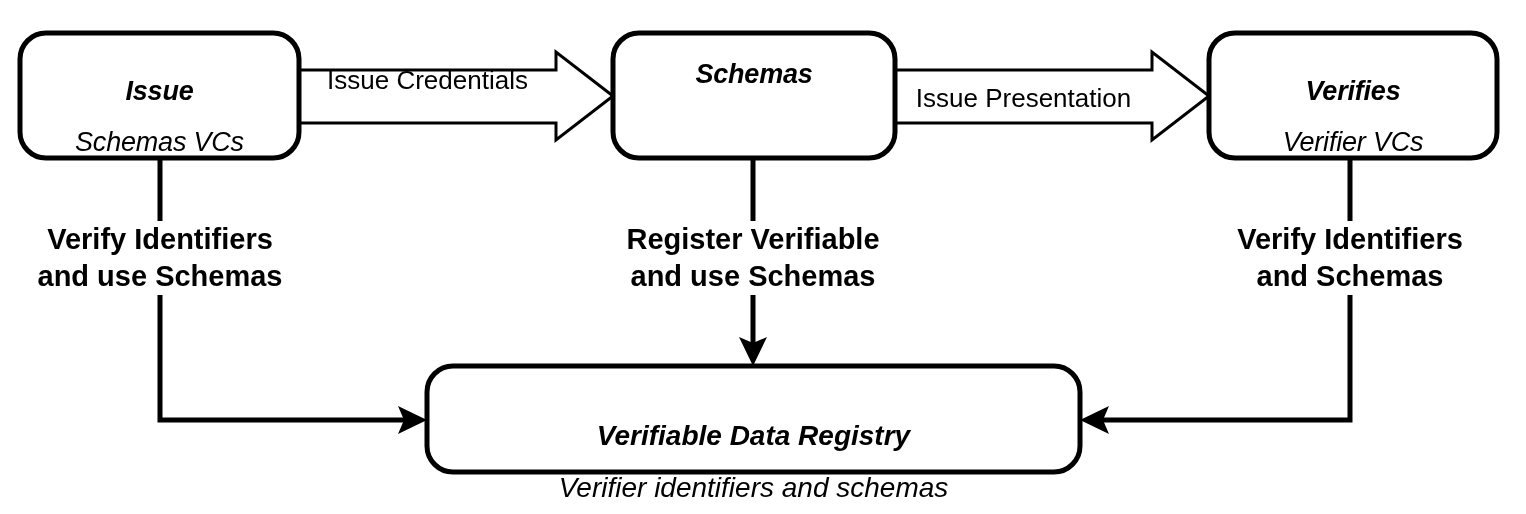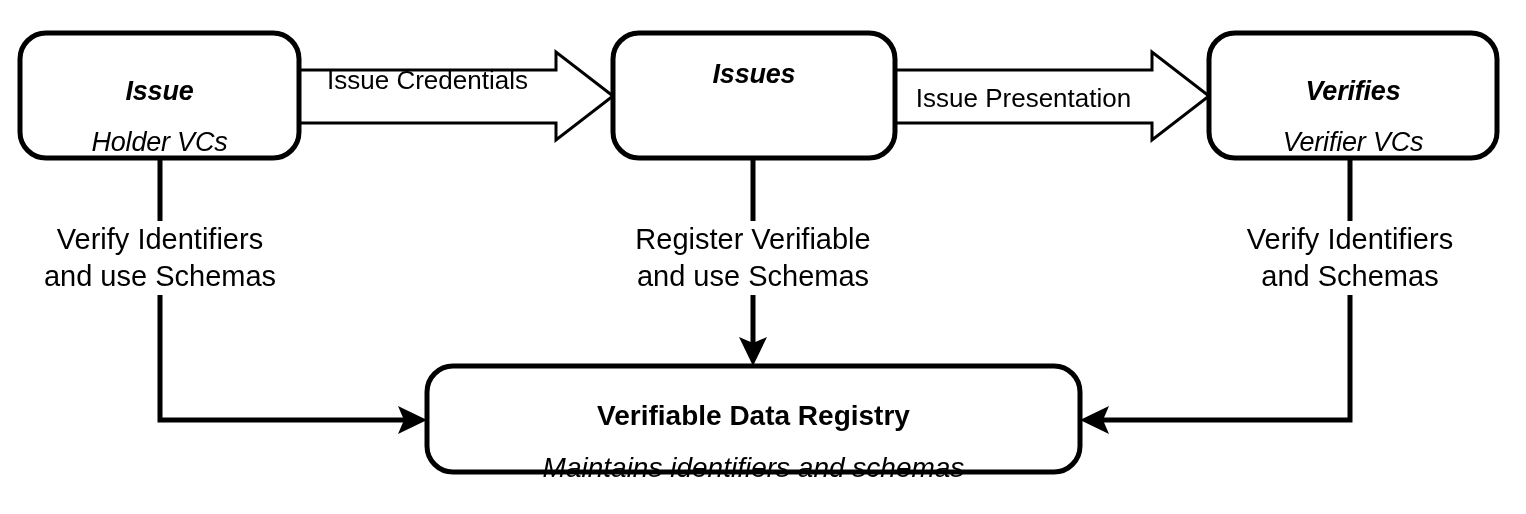--- a/index.html
+++ b/index.html
@@ -72,24 +72,27 @@
     white-space: nowrap;
   }
   .edge-label-vert {
     position: absolute;
     font-size: 29px;
     color: #000000;
     text-align: center;
     line-height: 1.28;
     white-space: pre-line;
     background: #ffffff;
+    font-weight: bold;
   }
   .reg-title {
     font-weight: bold;
+    font-style: italic;
     font-size: 28px;
+    margin-top: 20px;
   }
   .reg-sub {
     font-style: italic;
     font-size: 28px;
   }
 </style>
 </head>
 <body>
 
 <div id="canvas">
@@ -120,35 +123,35 @@
     </g>
 
     <rect class="node-box" x="20" y="33" rx="26" ry="26" width="279" height="125"></rect>
     <rect class="node-box" x="613" y="33" rx="26" ry="26" width="282" height="125"></rect>
     <rect class="node-box" x="1209" y="33" rx="26" ry="26" width="288" height="125"></rect>
     <rect class="node-box" x="427" y="366" rx="26" ry="26" width="653" height="106"></rect>
   </svg>
 
   <div class="lbl" style="left:20px; top:57px; width:279px;">
     <div class="node-title">Issue</div>
-    <div class="node-sub">Holder VCs</div>
+    <div class="node-sub">Schemas VCs</div>
   </div>
 
   <div class="lbl" style="left:613px; top:40px; width:282px;">
-    <div class="node-title">Issues</div>
+    <div class="node-title">Schemas</div>
   </div>
 
   <div class="lbl" style="left:1209px; top:57px; width:288px;">
     <div class="node-title">Verifies</div>
     <div class="node-sub">Verifier VCs</div>
   </div>
 
   <div class="lbl" style="left:427px; top:380px; width:653px;">
     <div class="reg-title">Verifiable Data Registry</div>
-    <div class="reg-sub">Maintains identifiers and schemas</div>
+    <div class="reg-sub">Verifier identifiers and schemas</div>
   </div>
 
   <div class="edge-label-inline" style="left:299px; top:65px; width:257px;">Issue Credentials</div>
 
   <div class="edge-label-inline" style="left:895px; top:83px; width:257px;">Issue Presentation</div>
 
   <div class="edge-label-vert" style="left:10px; top:221px; width:300px;">Verify Identifiers
 and use Schemas</div>
 
   <div class="edge-label-vert" style="left:603px; top:221px; width:300px;">Register Verifiable

